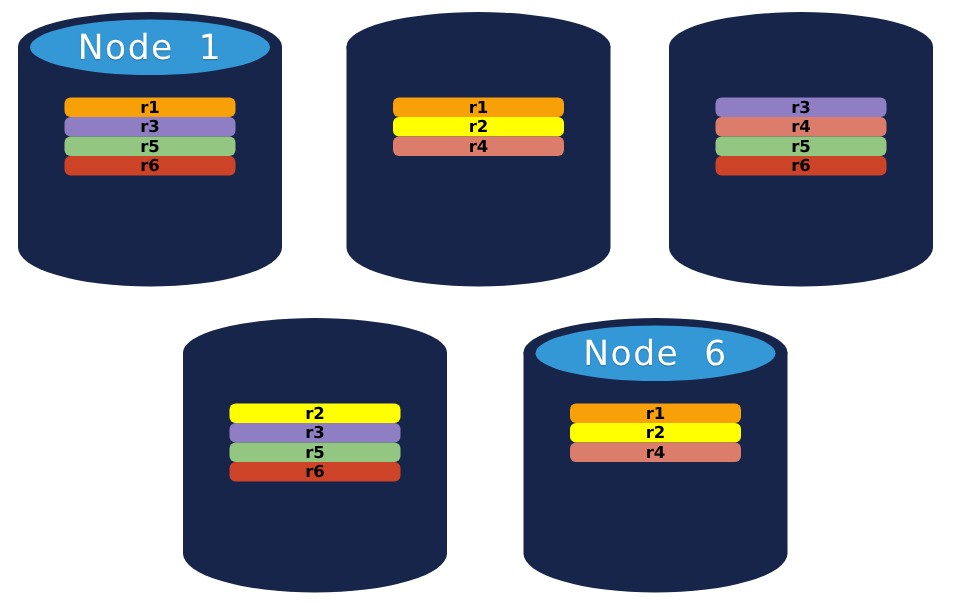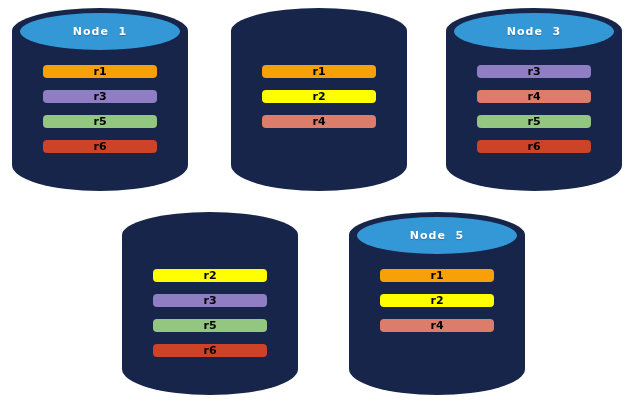--- a/index.html
+++ b/index.html
@@ -47,33 +47,32 @@
     top: 5px;
     height: 37px;
     background: #3498D7;
     border-radius: 50%;
     display: flex;
     align-items: center;
     justify-content: center;
   }
   .node-label {
     color: #FFFFFF;
-    font-weight: bold;
-    font-size: 11px;
+    font-weight: normal;
+    font-size: 23px;
     letter-spacing: 1px;
     white-space: pre;
     text-shadow: 0 1px 1px rgba(0,0,0,0.25);
   }
   .bars {
     position: absolute;
     left: 31px; right: 31px;
     top: 57px;
     display: flex;
     flex-direction: column;
-    gap: 12px;
   }
   .bar {
     height: 13px;
     border-radius: 4px;
     display: flex;
     align-items: center;
     justify-content: center;
   }
   .bar-label {
     color: #000000;
@@ -120,23 +119,20 @@
         </div>
         <div class="bar" style="background: rgb(220, 125, 107);">
           <span class="bar-label">r4</span>
         </div>
       </div>
   </div>
 
   <div class="cyl pos-2">
     <div class="cyl-body"></div>
     <div class="cyl-top"></div>
-    <div class="cyl-face">
-      <span class="node-label">Node  3</span>
-    </div>
     <div class="bars">
         <div class="bar" style="background: rgb(143, 126, 196);">
           <span class="bar-label">r3</span>
         </div>
         <div class="bar" style="background: rgb(220, 125, 107);">
           <span class="bar-label">r4</span>
         </div>
         <div class="bar" style="background: rgb(147, 198, 129);">
           <span class="bar-label">r5</span>
         </div>
@@ -162,21 +158,21 @@
         <div class="bar" style="background: rgb(204, 67, 39);">
           <span class="bar-label">r6</span>
         </div>
       </div>
   </div>
 
   <div class="cyl pos-4">
     <div class="cyl-body"></div>
     <div class="cyl-top"></div>
     <div class="cyl-face">
-      <span class="node-label">Node  5</span>
+      <span class="node-label">Node  6</span>
     </div>
     <div class="bars">
         <div class="bar" style="background: rgb(248, 160, 8);">
           <span class="bar-label">r1</span>
         </div>
         <div class="bar" style="background: rgb(255, 255, 0);">
           <span class="bar-label">r2</span>
         </div>
         <div class="bar" style="background: rgb(220, 125, 107);">
           <span class="bar-label">r4</span>

